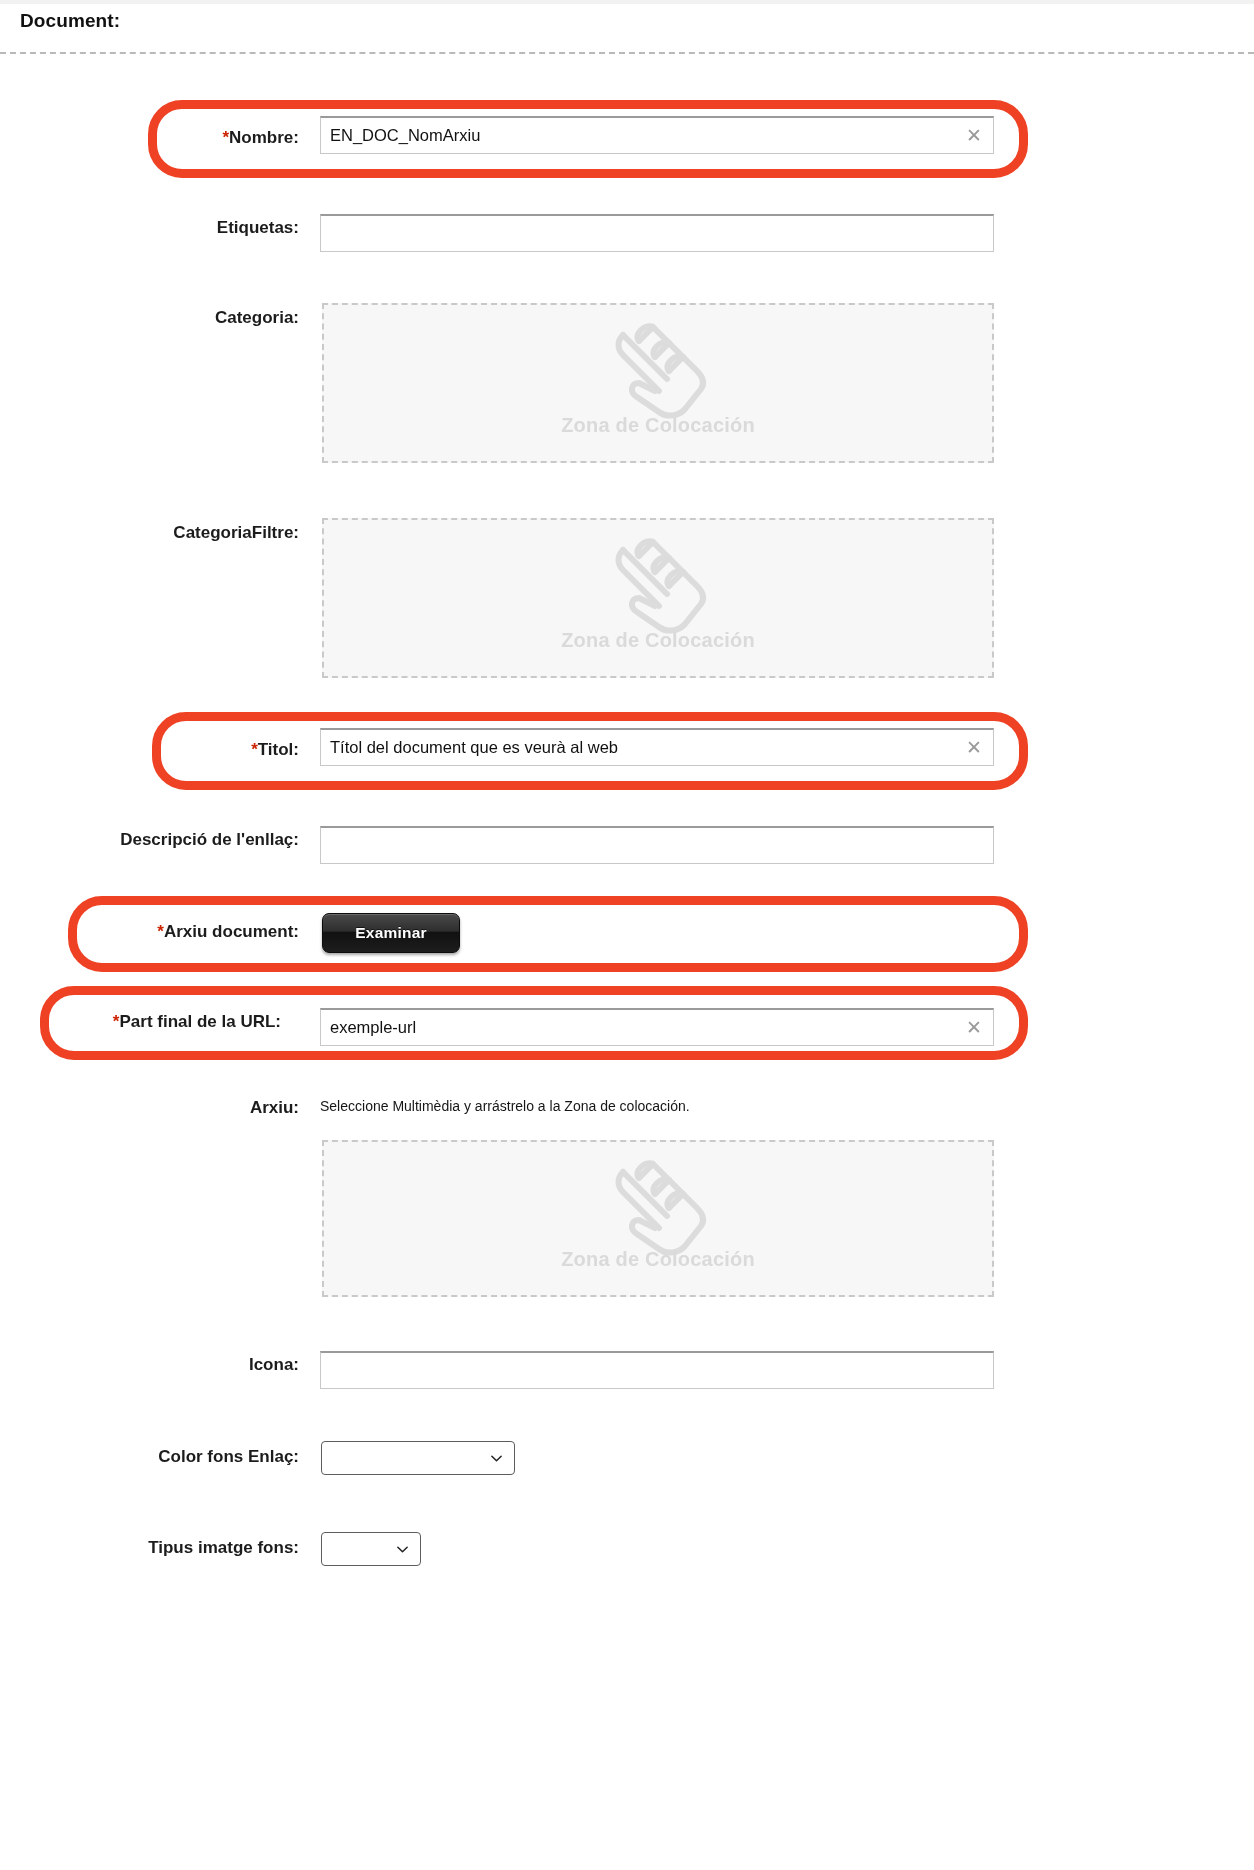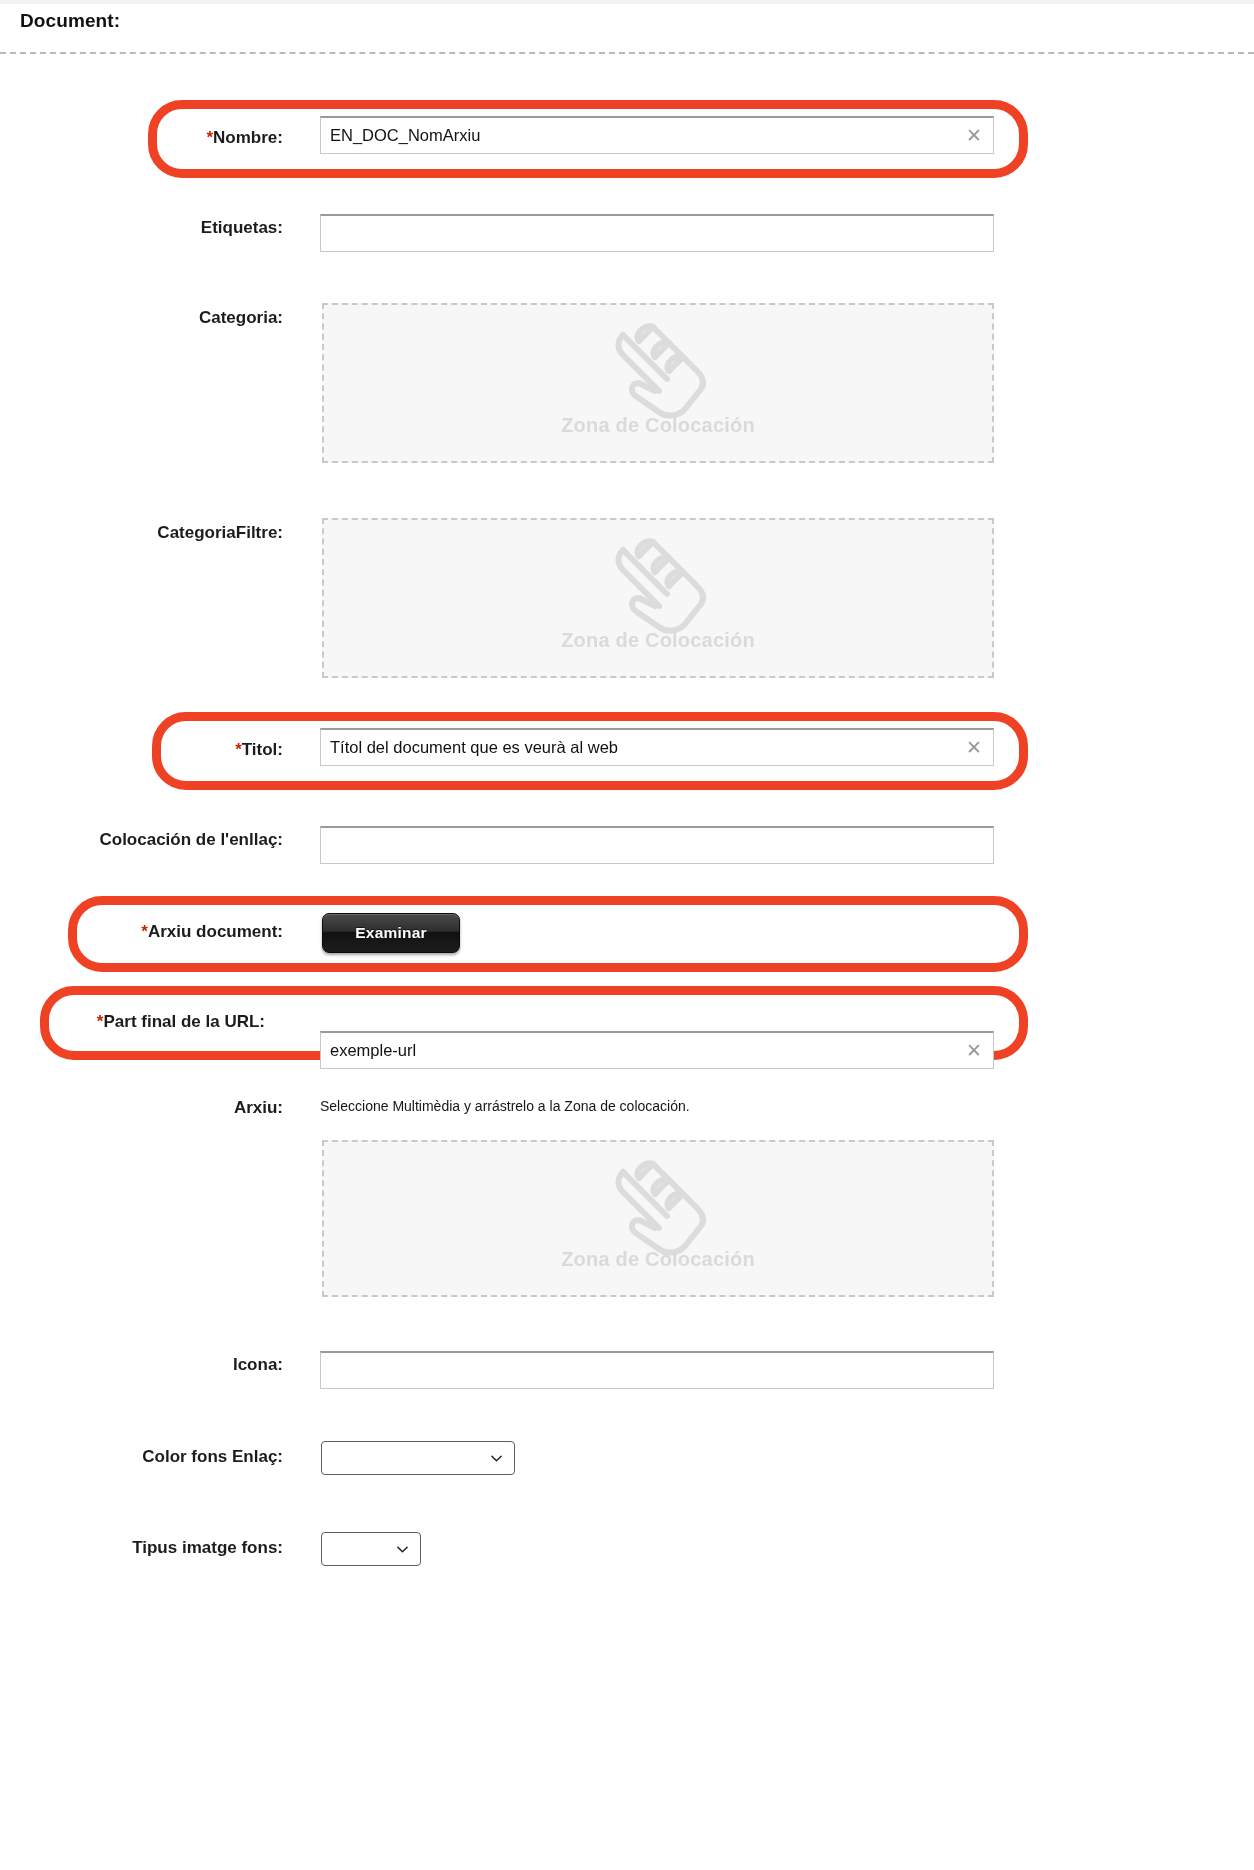--- a/index.html
+++ b/index.html
@@ -48,21 +48,21 @@
   }
 
   
   .row {
     position: absolute;
     left: 0;
     width: 1254px;
   }
   .lbl {
     position: absolute;
-    left: 20px;
+    left: 36px;
     width: 263px;
     text-align: right;
     font-size: 17px;
     font-weight: bold;
     color: #1c1c1c;
     white-space: nowrap;
   }
   .req {
     color: #cc2200;
     font-weight: bold;
@@ -270,38 +270,38 @@
 
   <div class="row" style="top:740px;">
     <div class="lbl"><span class="req">*</span><span>Titol:</span></div>
     <div class="field-wrap" style="top:-12px;">
       <input class="tinput" type="text" value="Títol del document que es veurà al web" style="">
       <span class="clear-x">✕</span>
     </div>
   </div>
 
   <div class="row" style="top:830px;">
-    <div class="lbl">Colocación de l'enllaç:</div>
+    <div class="lbl">Descripció de l'enllaç:</div>
     <div class="field-wrap" style="top:-4px;">
       <input class="tinput" type="text" value="" style="">
     </div>
   </div>
 
   <div class="hl" style="left:68px; top:896px; width:960px; height:76px;"></div>
 
   <div class="row" style="top:922px;">
     <div class="lbl"><span class="req">*</span><span>Arxiu document:</span></div>
   </div>
   <button class="btn-examinar" style="left:322px; top:913px;">Examinar</button>
 
   <div class="hl" style="left:40px; top:986px; width:988px; height:74px;"></div>
 
   <div class="row" style="top:1012px;">
     <div class="lbl" style="width:245px;"><span class="req">*</span><span>Part final de la URL:</span></div>
-    <div class="field-wrap" style="top:-4px;margin-top:23px;">
+    <div class="field-wrap" style="top:-4px;">
       <input class="tinput" type="text" value="exemple-url" style="">
       <span class="clear-x">✕</span>
     </div>
   </div>
 
   <div class="row" style="top:1098px;">
     <div class="lbl">Arxiu:</div>
   </div>
   <div class="helper-text" style="top:1098px;">Seleccione Multimèdia y arrástrelo a la Zona de colocación.</div>
 

